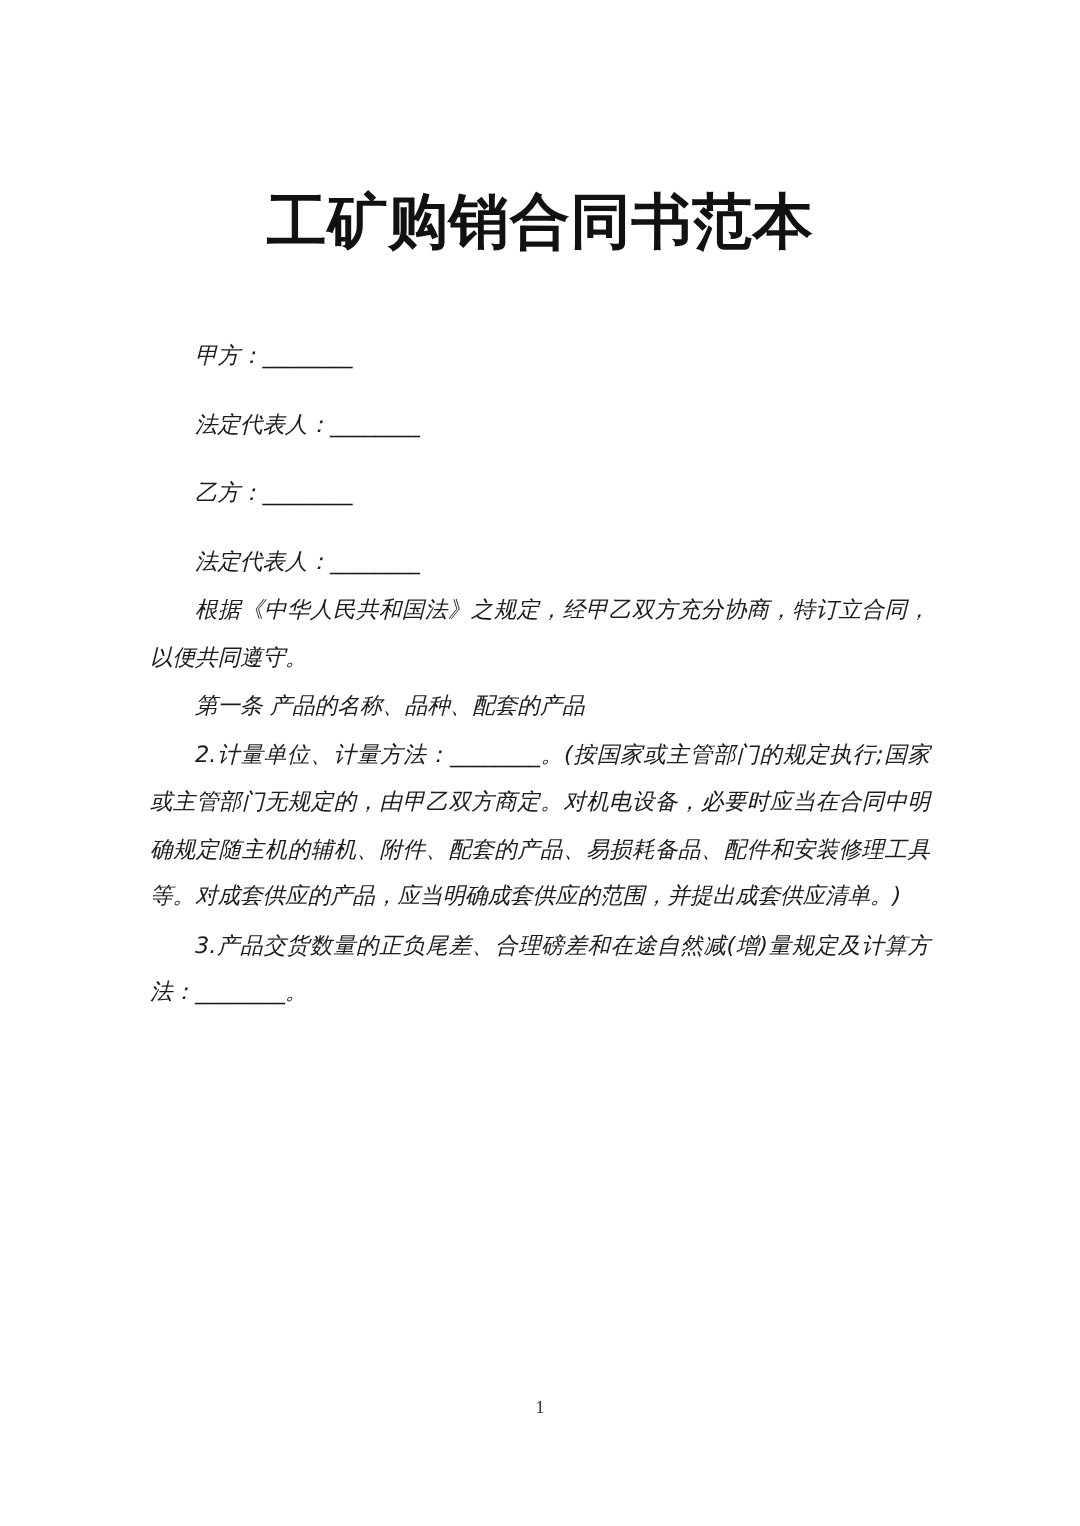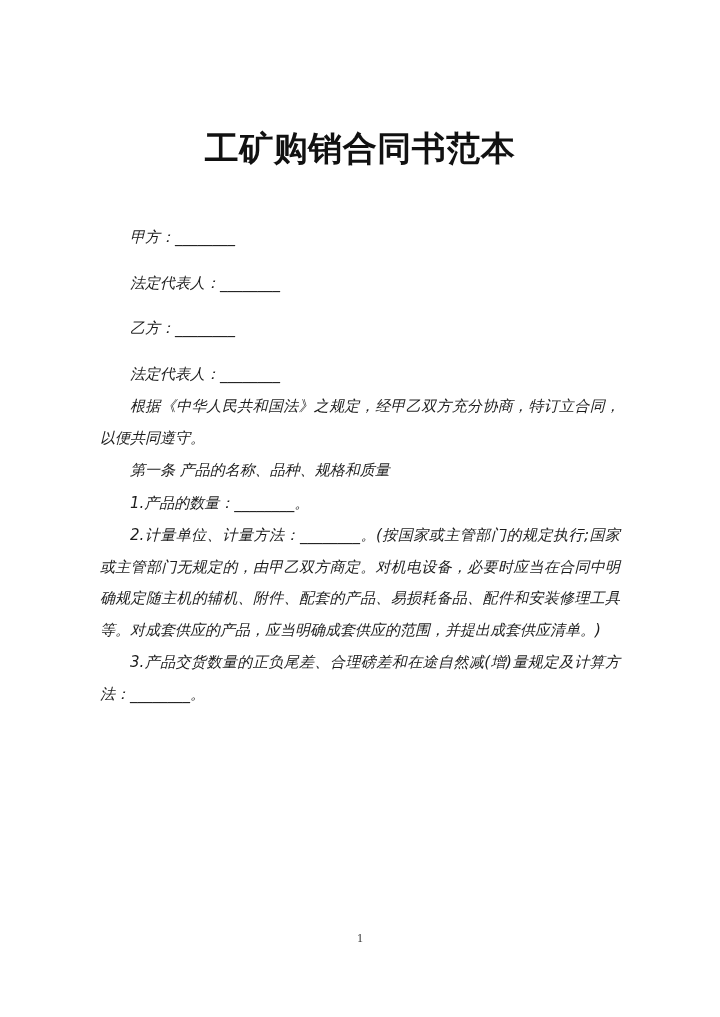--- a/index.html
+++ b/index.html
@@ -24,21 +24,21 @@
     height: 1017px;
     background: #ffffff;
   }
 
   .doc-title {
     position: absolute;
     left: 0;
     top: 127px;
     width: 720px;
     text-align: center;
-    font-size: 34px;
+    font-size: 40px;
     font-weight: bold;
     letter-spacing: 0.5px;
     line-height: 42px;
     color: #111111;
   }
 
   .body-block {
     position: absolute;
     left: 100px;
     top: 222px;
@@ -87,26 +87,25 @@
     <p class="para party indent"><span>甲方：</span><span>________</span></p>
 
     <p class="para party indent"><span>法定代表人：</span><span>________</span></p>
 
     <p class="para party indent"><span>乙方：</span><span>________</span></p>
 
     <p class="para party indent"><span>法定代表人：</span><span>________</span></p>
 
     <p class="para indent spaced">根据《中华人民共和国法》之规定，经甲乙双方充分协商，特订立合同，以便共同遵守。</p>
 
-    <p class="para indent spaced">第一条  产品的名称、品种、规格和质量</p>
+    <p class="para indent spaced">第一条  产品的名称、品种、配套的产品</p>
 
 
 
 
-    <p class="para indent spaced">1.产品的数量：________。</p>
 
     <p class="para indent spaced">2.计量单位、计量方法：________。(按国家或主管部门的规定执行;国家或主管部门无规定的，由甲乙双方商定。对机电设备，必要时应当在合同中明确规定随主机的辅机、附件、配套的产品、易损耗备品、配件和安装修理工具等。对成套供应的产品，应当明确成套供应的范围，并提出成套供应清单。)</p>
 
     <p class="para indent spaced">3.产品交货数量的正负尾差、合理磅差和在途自然减(增)量规定及计算方法：________。</p>
 
   </div>
 
   <div class="page-number">1</div>
 
 </div>

